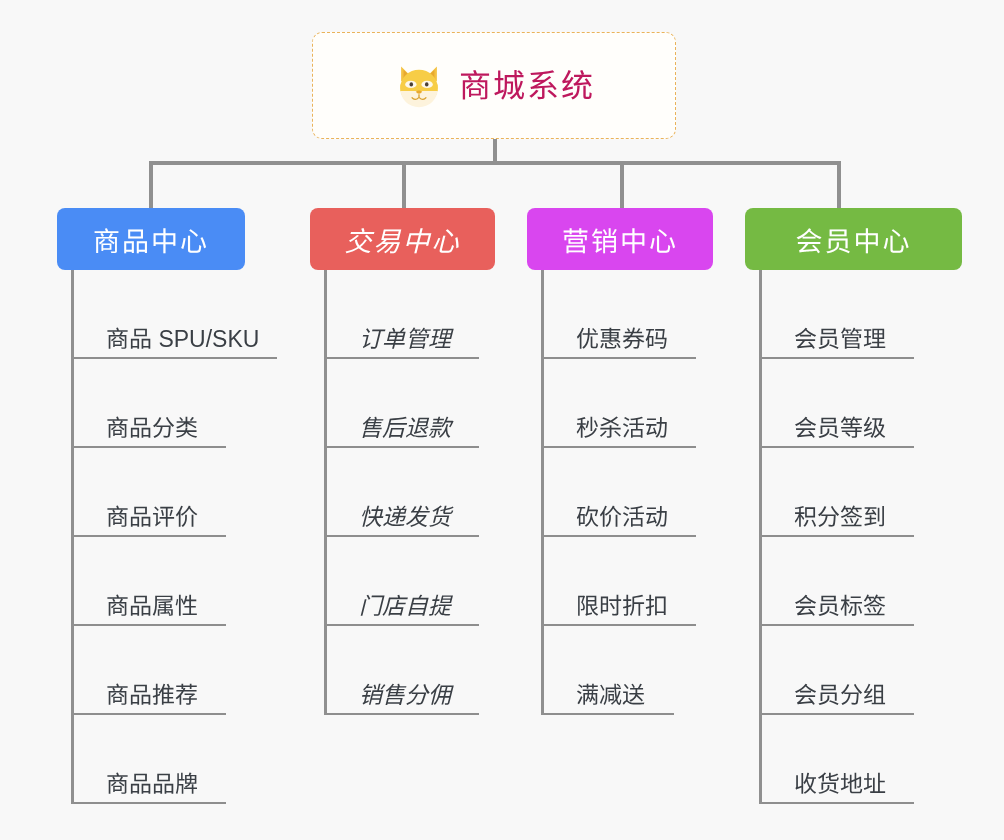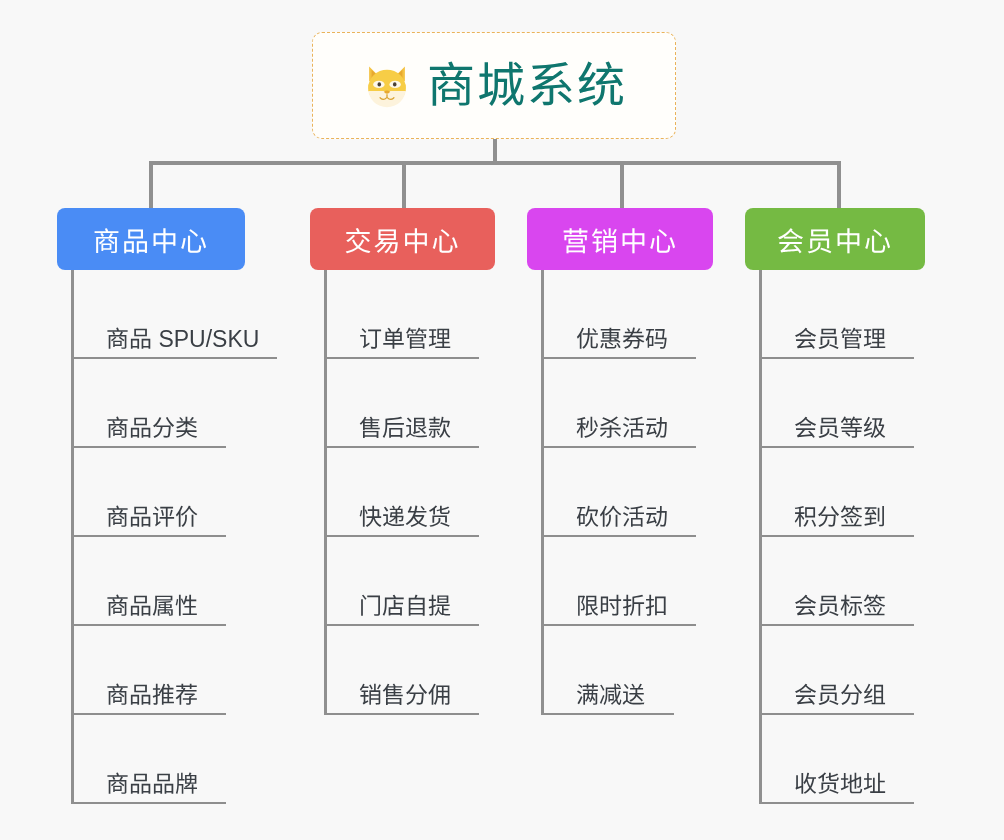--- a/index.html
+++ b/index.html
@@ -38,23 +38,23 @@
     justify-content: center;
     gap: 14px;
   }
   .root-icon {
     width: 52px;
     height: 52px;
     flex: 0 0 auto;
     display: block;
   }
   .root-title {
-    font-size: 48px;
+    font-size: 32px;
     line-height: 1;
-    color: #0f766e;
+    color: #be185d;
     letter-spacing: 2px;
     white-space: nowrap;
   }
 
   
   .conn {
     position: absolute;
     background: #909090;
   }
   .trunk {
@@ -78,39 +78,39 @@
   .drop-2 { left: 402px; }
   .drop-3 { left: 620px; }
   .drop-4 { left: 837px; }
 
   
   .column {
     position: absolute;
     top: 208px;
   }
   .col-1 { left: 57px;  width: 255px; }
-  .col-2 { left: 310px; width: 230px; }
+  .col-2 { left: 310px; width: 230px; font-style: italic; }
   .col-3 { left: 527px; width: 225px; }
   .col-4 { left: 745px; width: 235px; }
 
   .cat-box {
     height: 62px;
     border-radius: 8px;
     display: flex;
     align-items: center;
     justify-content: center;
     color: #ffffff;
     font-size: 27px;
     letter-spacing: 2px;
     white-space: nowrap;
   }
   .cat-1 .cat-box { width: 188px; background: #4a8cf5; }
   .cat-2 .cat-box { width: 185px; background: #e8605c; }
   .cat-3 .cat-box { width: 186px; background: #d946ef; }
-  .cat-4 .cat-box { width: 180px; background: #75ba43; }
+  .cat-4 .cat-box { width: 217px; background: #75ba43; }
 
   
   .leaf-list {
     position: relative;
     margin-left: 14px;
     padding-left: 0;
     border-left: 3px solid #909090;
     list-style: none;
     margin-top: 0;
     margin-bottom: 4px;

